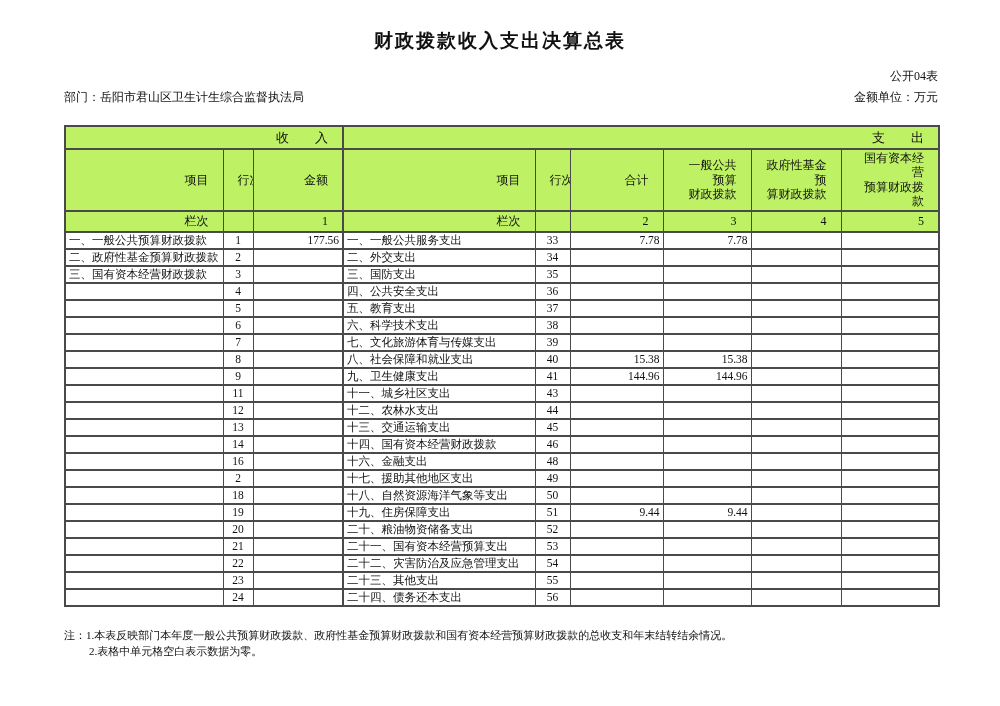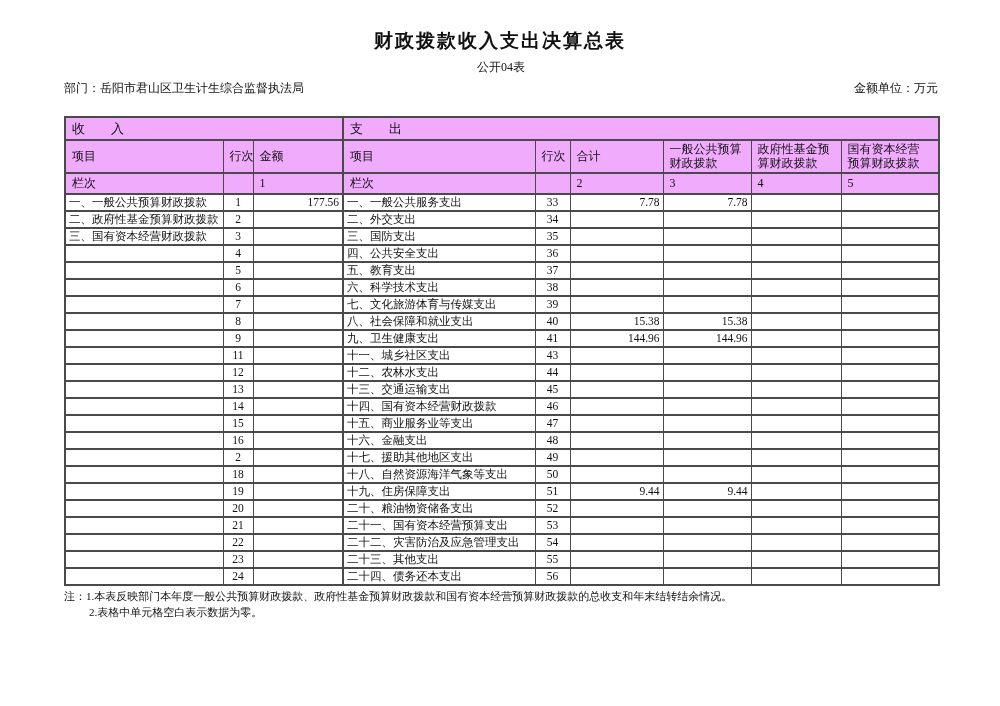--- a/index.html
+++ b/index.html
@@ -14,23 +14,23 @@
   .container { margin-left:64px; width:874px; }
 
   .page-title {
     padding-top:28px;
     text-align:center;
     font-size:19px;
     font-weight:700;
     letter-spacing:2px;
   }
   .table-code {
-    text-align:center;
+    text-align:right;
     font-size:12px;
-    margin-top:5px;
+    margin-top:14px;
   }
   .meta-row {
     display:flex;
     justify-content:space-between;
     font-size:12px;
     margin-top:4px;
     margin-bottom:19px;
   }
 
   table.fiscal {
@@ -40,43 +40,43 @@
     border:2px solid #4a4a4a;
   }
   .fiscal th, .fiscal td {
     border:1px solid #4a4a4a;
     border-top-width:2px;
     border-bottom-width:2px;
     overflow:hidden;
     font-weight:normal;
   }
   .fiscal thead th {
-    background:#f0abfc;
-    text-align:left;
+    background:#bef264;
+    text-align:right;
     font-size:12px;
-    padding:1px 6px;
+    padding:1px 14px;
   }
   tr.sect th { height:23px; font-size:13px; }
   tr.cols th { height:31px; line-height:1.2; white-space:nowrap; }
   tr.cols th.wrap { white-space:pre-line; }
   tr.lanci th { height:19px; }
   .fiscal tbody td {
     height:15.7px;
     font-size:11.5px;
     white-space:nowrap;
     padding:0 3px;
     background:#fff;
   }
   td.item { text-align:left; }
   td.line { text-align:center; }
   td.num  { text-align:right; }
   .sep { border-left:2px solid #4a4a4a !important; }
 
   .notes {
-    margin-top:2px;
+    margin-top:20px;
     font-size:11px;
     line-height:1.5;
   }
   .note-second { padding-left:25px; }
 </style>
 </head>
 <body>
 
 <div class="page">
   <div class="page-title">财政拨款收入支出决算总表</div>
@@ -269,31 +269,20 @@
             <td class="num"></td>
             <td class="item sep">十四、国有资本经营财政拨款</td>
             <td class="line">46</td>
             <td class="num"></td>
             <td class="num"></td>
             <td class="num"></td>
             <td class="num"></td>
           </tr>
           <tr>
             <td class="item"></td>
-            <td class="line">15</td>
-            <td class="num"></td>
-            <td class="item sep">十五、商业服务业等支出</td>
-            <td class="line">47</td>
-            <td class="num"></td>
-            <td class="num"></td>
-            <td class="num"></td>
-            <td class="num"></td>
-          </tr>
-          <tr>
-            <td class="item"></td>
             <td class="line">16</td>
             <td class="num"></td>
             <td class="item sep">十六、金融支出</td>
             <td class="line">48</td>
             <td class="num"></td>
             <td class="num"></td>
             <td class="num"></td>
             <td class="num"></td>
           </tr>
           <tr>

